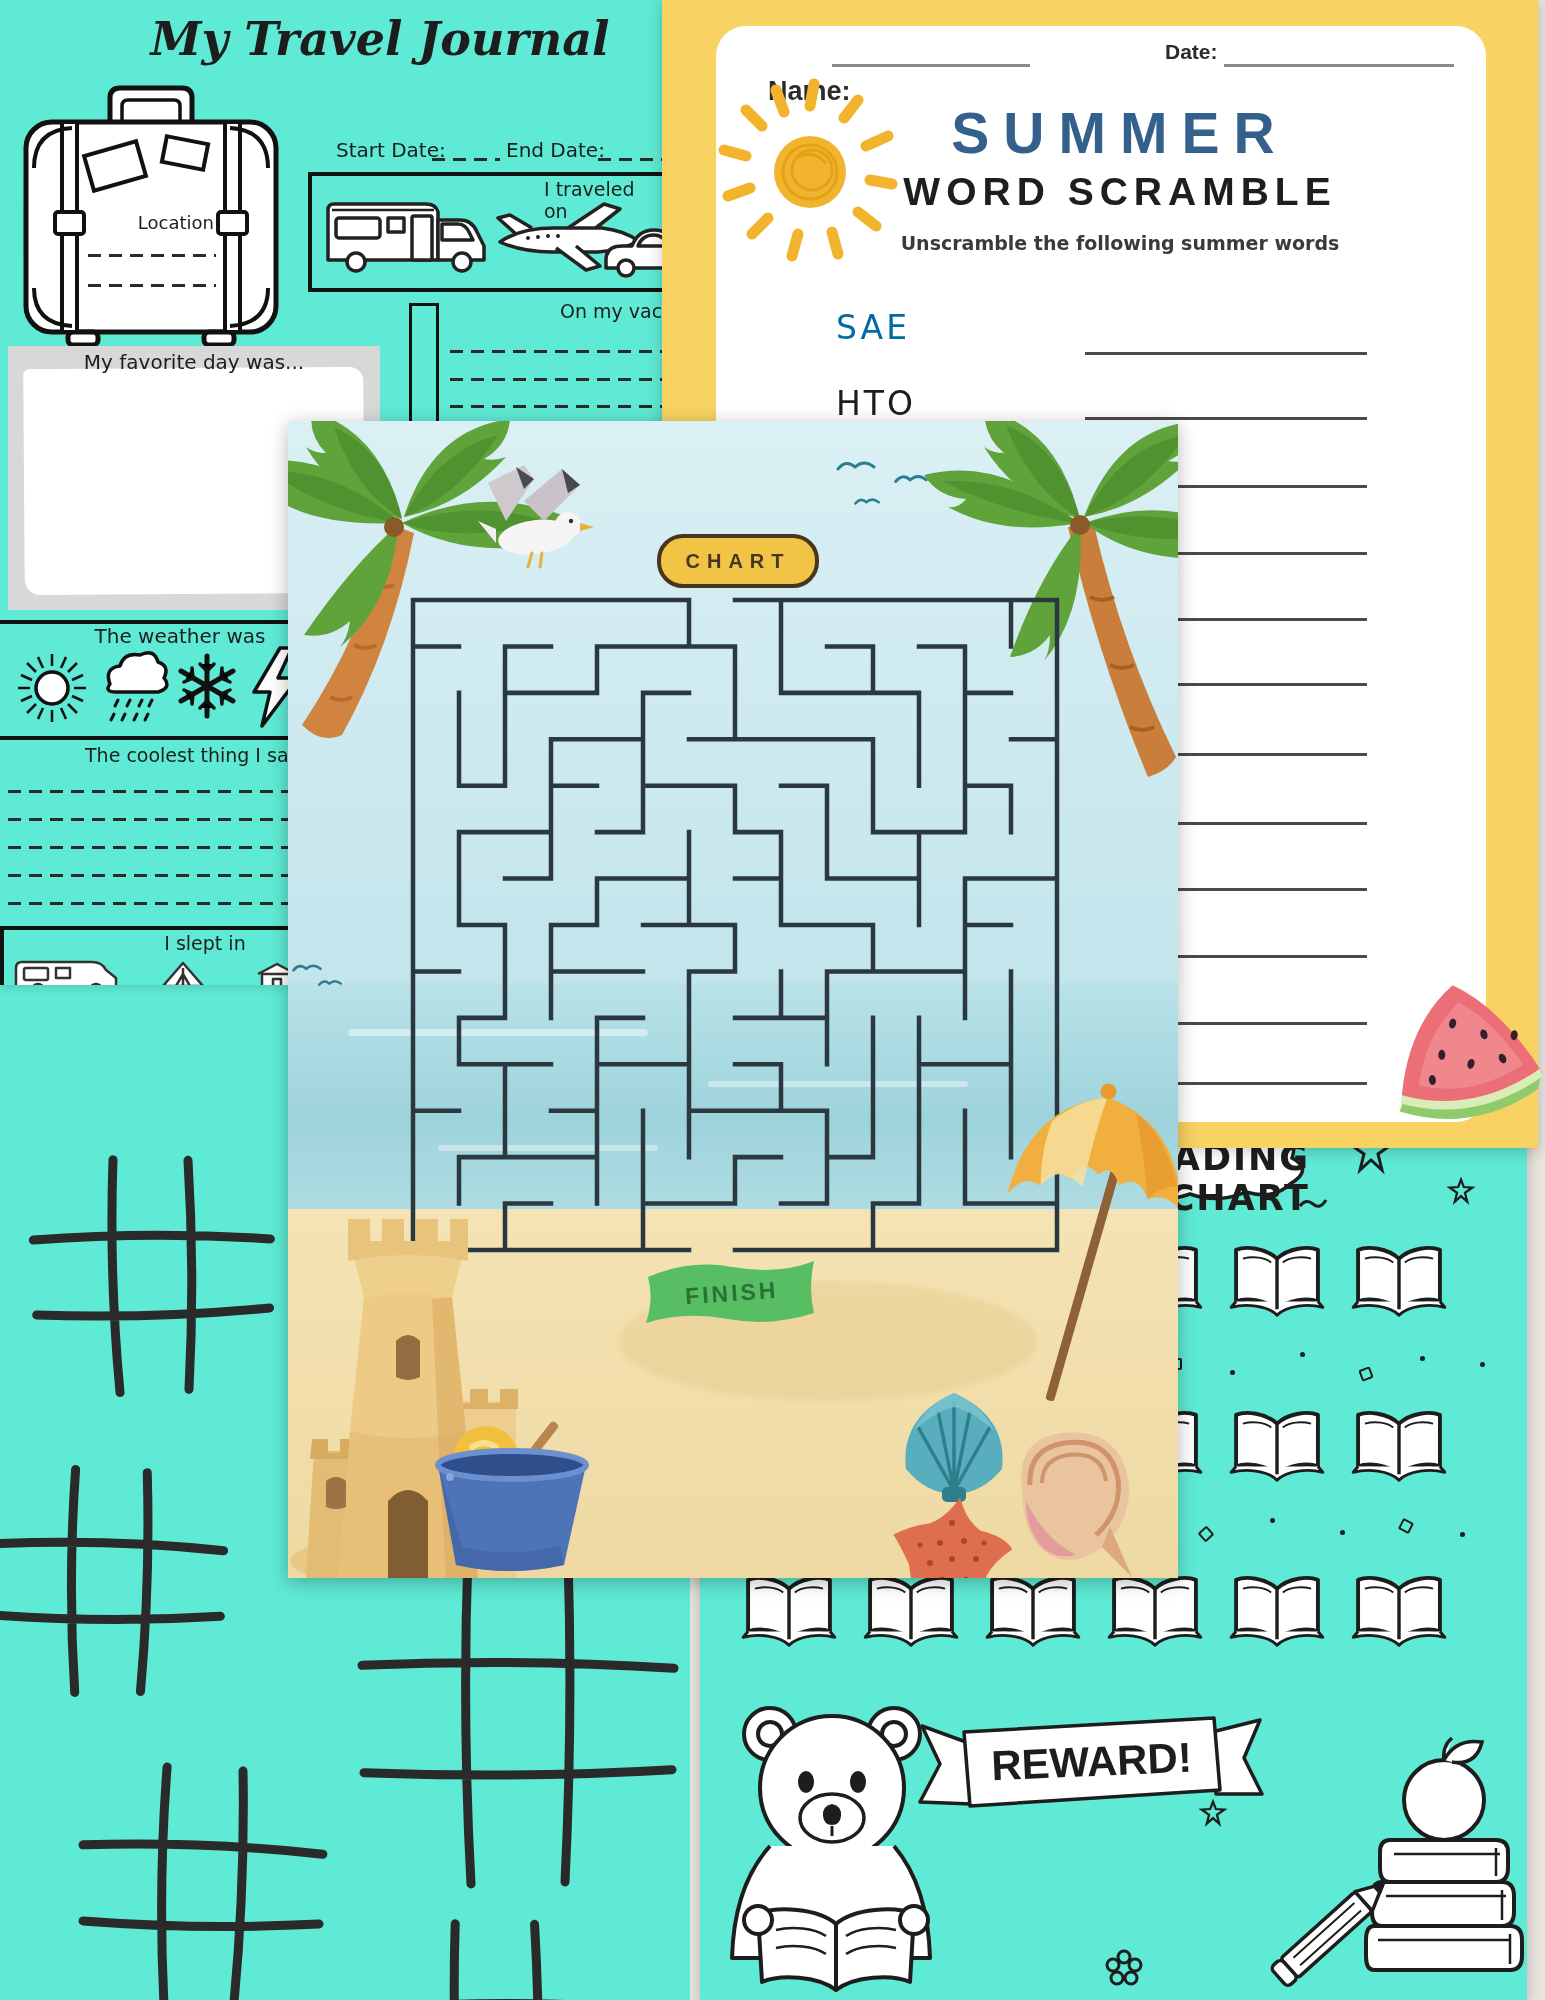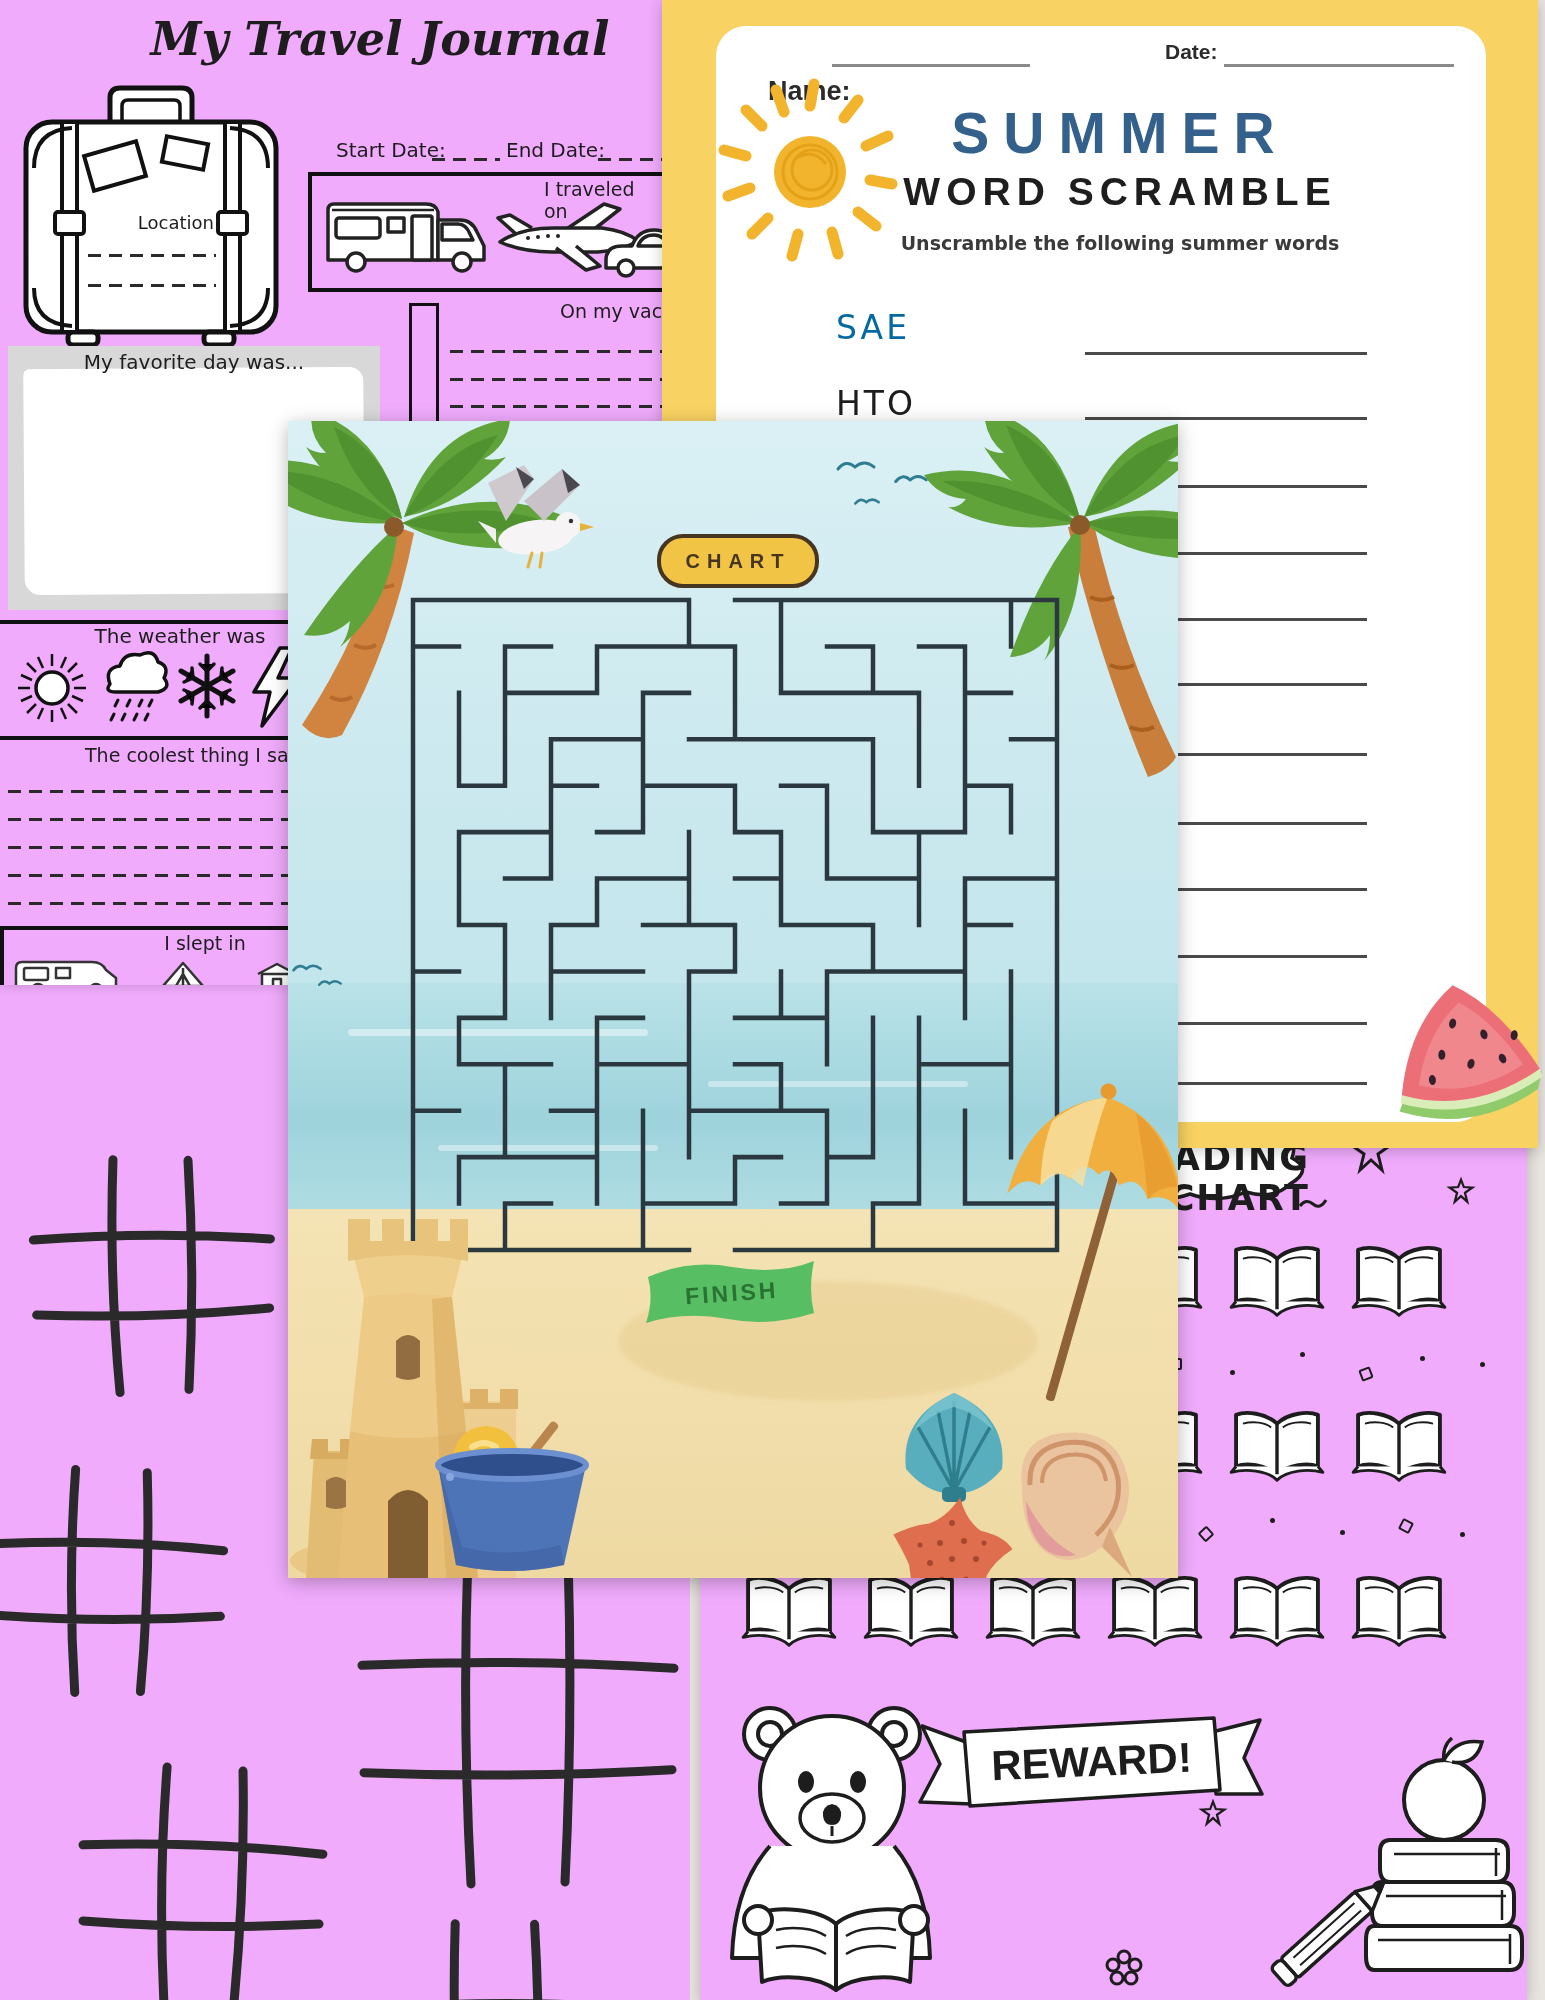--- a/index.html
+++ b/index.html
@@ -1,18 +1,18 @@
 <!DOCTYPE html>
 <html><head>
 <meta charset="utf-8">
 <style>
   html,body{margin:0;padding:0;background:#d8d4cf;}
   #canvas{position:relative;width:1545px;height:2000px;overflow:hidden;background:#e8e4df;
           font-family:"Liberation Sans",sans-serif;}
-  .sheet{position:absolute;background:#f0abfc;box-shadow:0 3px 14px rgba(0,0,0,.22);}
+  .sheet{position:absolute;background:#5eead4;box-shadow:0 3px 14px rgba(0,0,0,.22);}
   .abs{position:absolute;}
   .hand{font-family:"DejaVu Sans",sans-serif;color:#1d1d1d;}
   .dash{height:3px;background:repeating-linear-gradient(90deg,#2a2a2a 0 13px,transparent 13px 21px);}
   .solidline{height:3px;background:#4a4a4a;}
   .ctr{text-align:center;}
   svg{display:block;overflow:visible;}
   text{font-family:"Liberation Sans",sans-serif;}
 </style>
 </head>
 <body>

